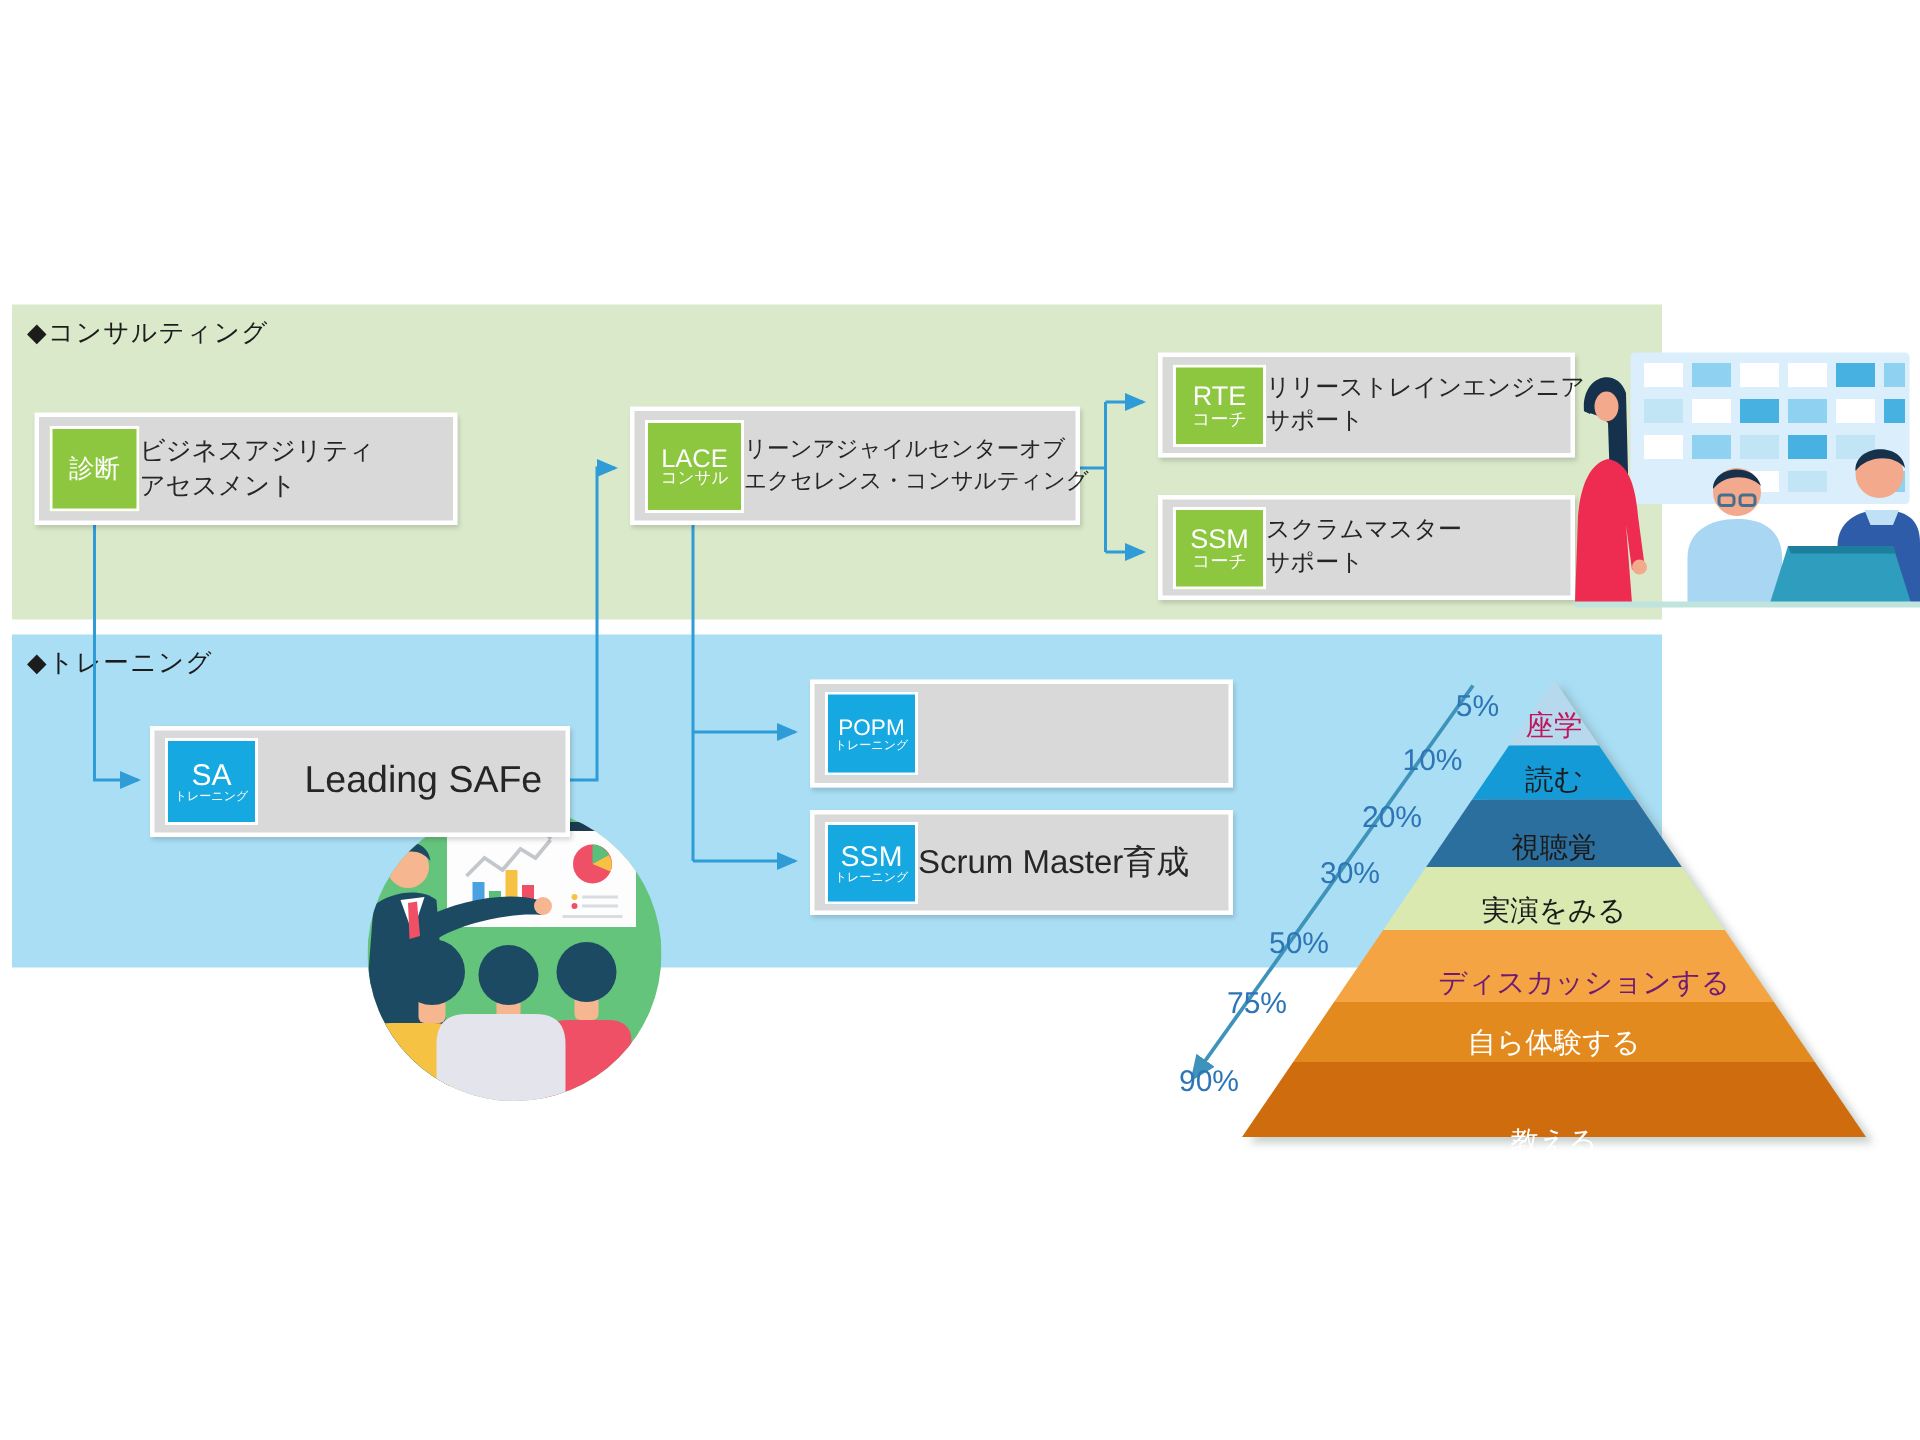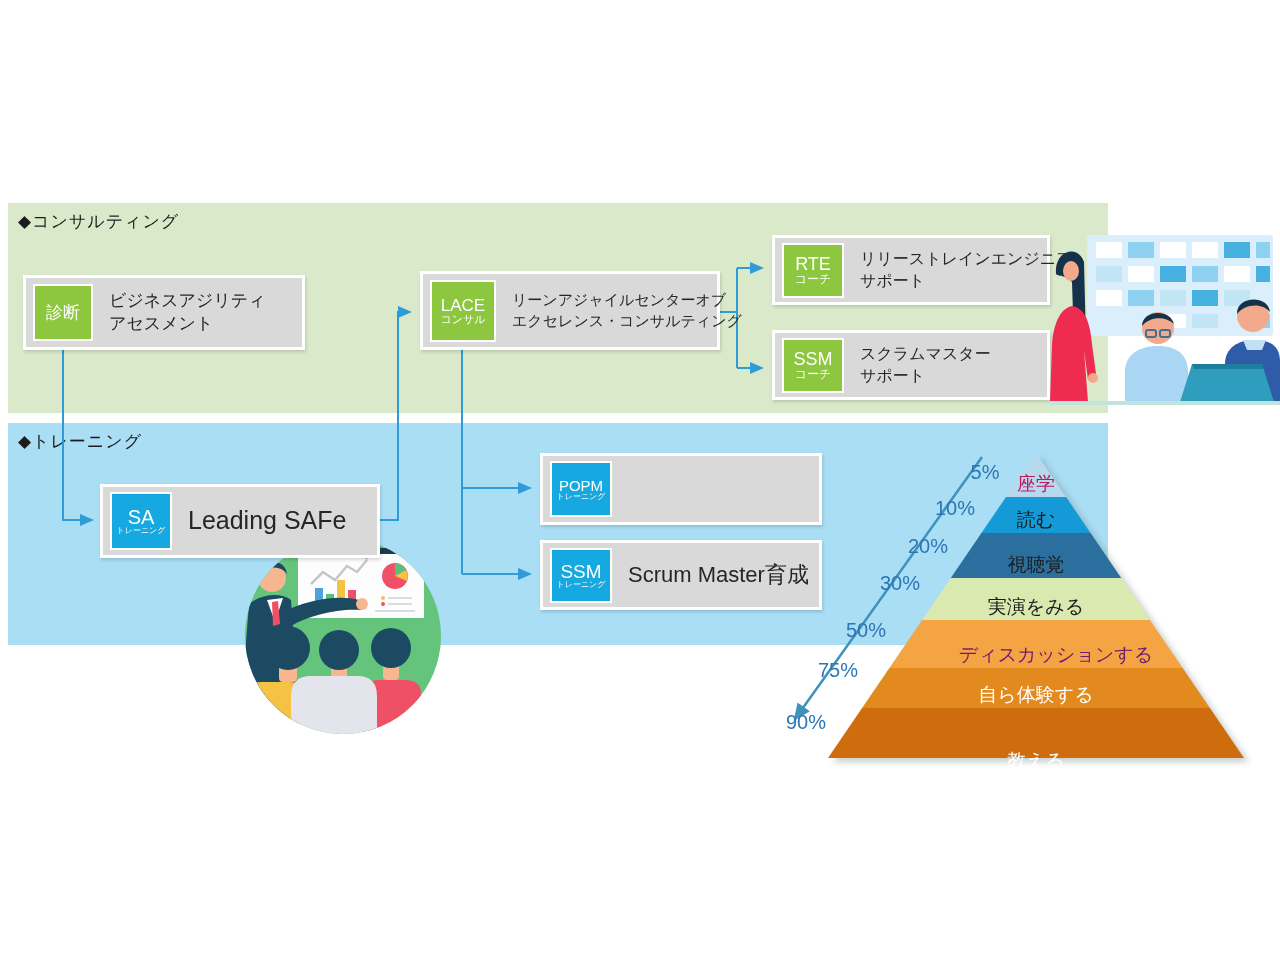--- a/index.html
+++ b/index.html
@@ -10,36 +10,36 @@
   .section{position:absolute;left:8px;width:1100px;z-index:0;}
   #sec-consulting{top:203px;height:210px;background:#d9e9c9;}
   #sec-training{top:423px;height:222px;background:#a9def5;}
   .sec-title{position:absolute;left:10px;top:7px;font-size:17px;color:#1c1c1c;letter-spacing:1px;}
   svg.layer{position:absolute;left:0;top:0;}
   #connectors{z-index:1;}
   #pyramid-svg{z-index:2;}
   #circle-illu{z-index:2;}
   .box{
     position:absolute;background:#d9d9d9;border:3px solid #ffffff;box-sizing:border-box;
-    display:flex;align-items:center;gap:16px;padding-left:7px;z-index:3;
+    display:flex;align-items:center;padding-left:7px;z-index:3;
     box-shadow:1px 2px 3px rgba(0,0,0,0.15);
   }
   .tag{
     border:2px solid #ffffff;color:#ffffff;display:flex;flex-direction:column;
     align-items:center;justify-content:center;box-sizing:border-box;flex:0 0 auto;
     text-align:center;line-height:1;
   }
   .tag-green{background:#8dc63f;}
   .tag-blue{background:#15a8e1;}
   .tag-main{font-size:18px;}
   .tag-sub{font-size:10px;margin-top:0;}
   .btext{font-size:17px;line-height:1.35;color:#262626;white-space:nowrap;}
   .btext.small{font-size:15px;}
   .btext.mid{font-size:16px;}
-  .btext.latin{font-size:25px;}
+  .btext.latin{font-size:25px;margin-left:31px;}
   .btext.latin2{font-size:22px;line-height:1.25;}
   #people-illu{position:absolute;left:1030px;top:222px;z-index:4;}
   #circle-illu{position:absolute;left:245px;top:538px;}
   #pyramid-labels{position:absolute;left:0;top:0;width:1280px;height:960px;z-index:2;pointer-events:none;}
   .pyr-label{position:absolute;width:320px;text-align:center;font-size:19px;}
   .pyr-pct{position:absolute;transform:translate(-50%,-50%);font-size:20px;}
 </style>
 </head>
 <body>
 

